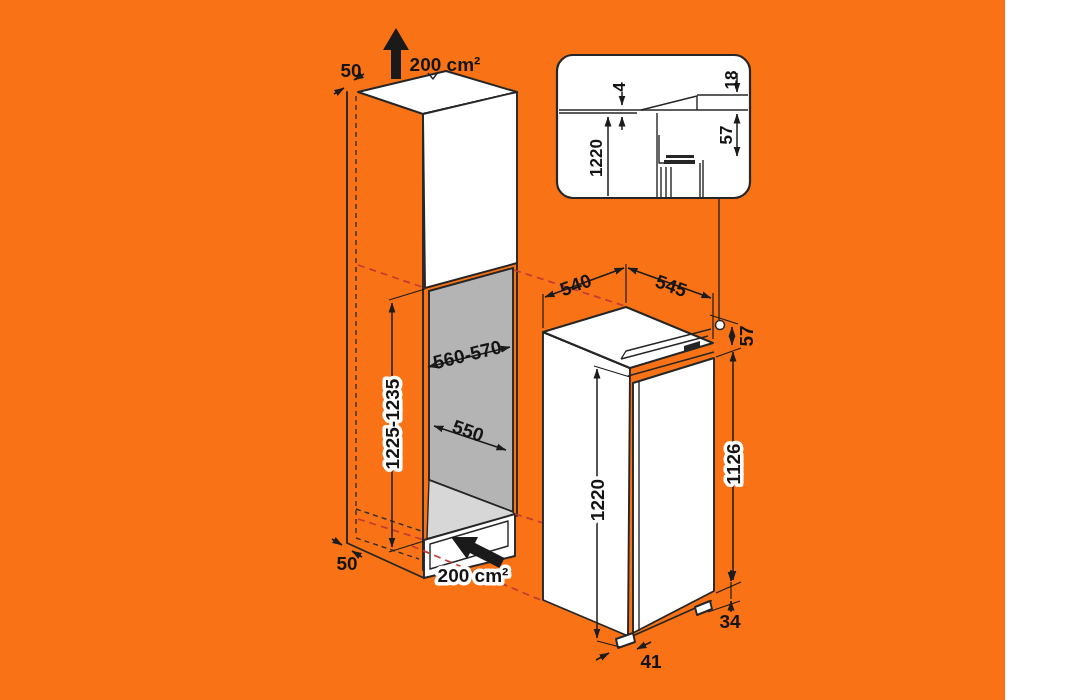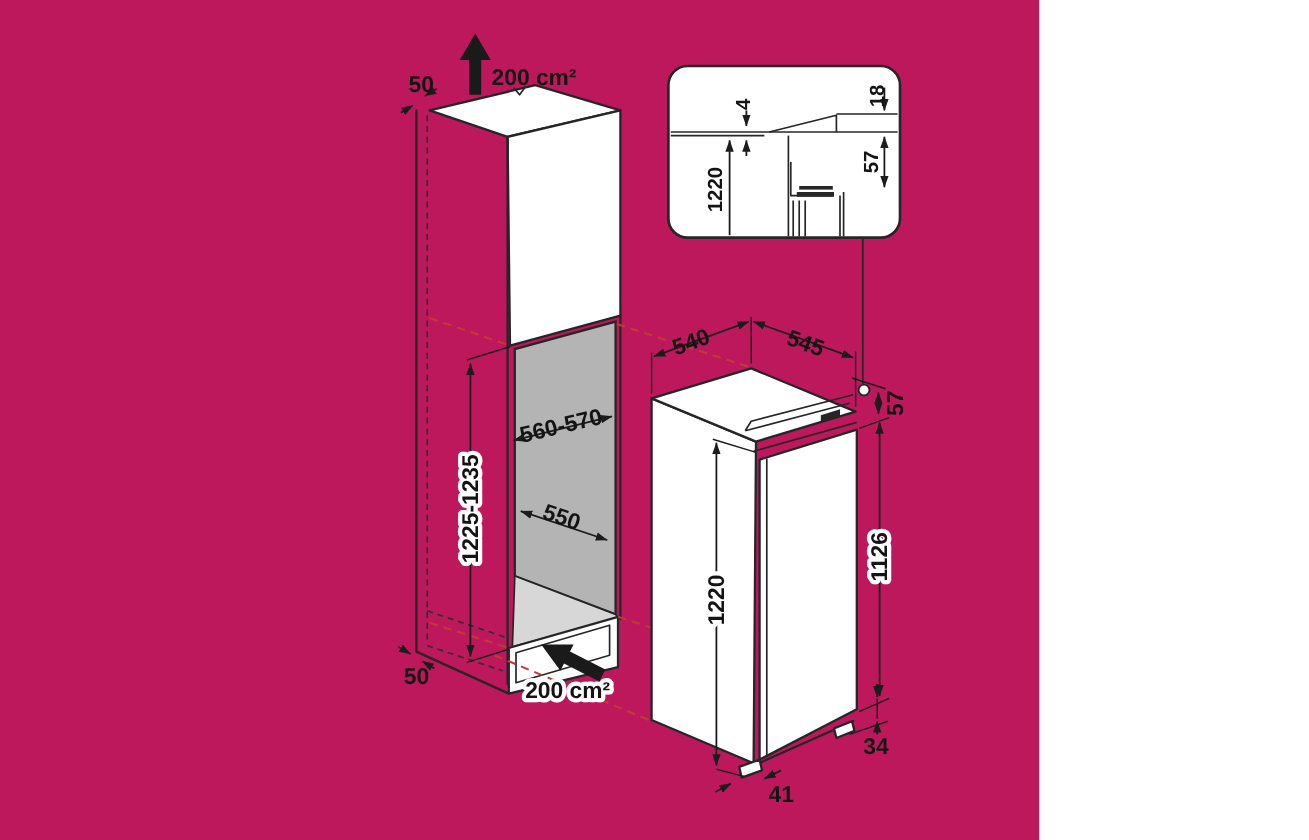--- a/index.html
+++ b/index.html
@@ -1,16 +1,16 @@
 <!DOCTYPE html>
 <html><head>
 <meta charset="utf-8">
 <style>
   html,body{margin:0;padding:0;background:#fff;}
-  .stage{position:relative;width:866px;height:700px;background:#be185d;overflow:hidden;}
+  .stage{position:relative;width:1005px;height:700px;background:#f97316;overflow:hidden;}
   svg{display:block;}
   text{font-family:"Liberation Sans","DejaVu Sans",sans-serif;font-weight:bold;fill:#141414;}
   .t19{font-size:19px;}
   .t17{font-size:17px;}
   .halo{paint-order:stroke;stroke:#ffffff;stroke-width:7px;stroke-linejoin:round;}
   .ln{stroke:#262626;stroke-width:1.9;fill:none;stroke-linejoin:round;stroke-linecap:round;}
   .thin{stroke:#262626;stroke-width:1.4;fill:none;stroke-linejoin:round;}
   .dash{stroke:#2f2f2f;stroke-width:1.4;fill:none;stroke-dasharray:5 4;}
   .red{stroke:#c23b33;stroke-width:1.7;fill:none;stroke-dasharray:7 5;}
   .dim{stroke:#1c1c1c;stroke-width:1.5;fill:none;}

